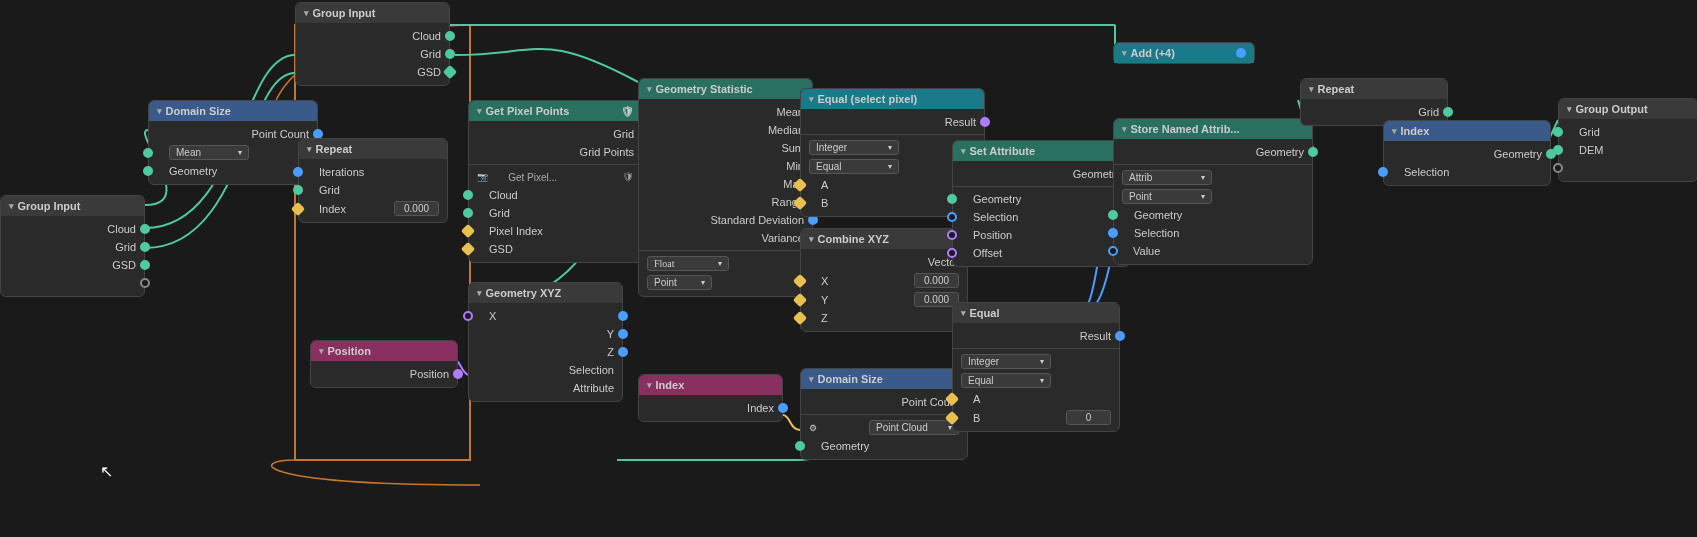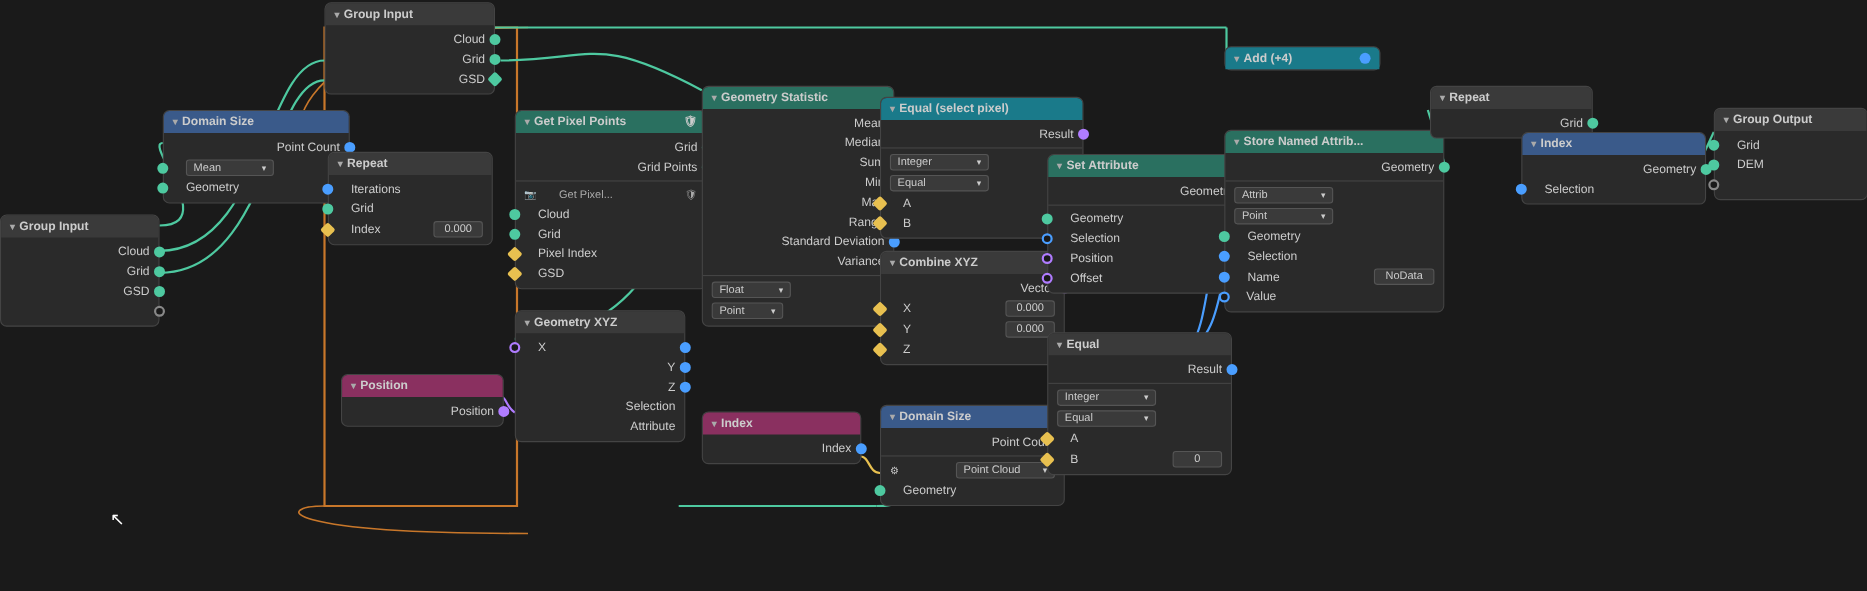--- a/index.html
+++ b/index.html
@@ -354,21 +354,21 @@
       <div class="node-row right">
         <span class="label-right">Standard Deviation</span>
         <span class="socket blue socket-right" style="right:-6px;"></span>
       </div>
       <div class="node-row right">
         <span class="label-right">Variance</span>
         <span class="socket blue socket-right" style="right:-6px;"></span>
       </div>
       <div style="border-top:1px solid #444;margin:3px 0;"></div>
       <div class="node-row">
-        <div class="dropdown" style="width:72px;">
+        <div class="dropdown" style="width:82px;font-family:Liberation Serif, serif;">
           <span>Float</span>
           <span class="arr">▾</span>
         </div>
       </div>
       <div class="node-row">
         <div class="dropdown" style="width:65px;">
           <span>Point</span>
           <span class="arr">▾</span>
         </div>
       </div>
@@ -572,25 +572,20 @@
       </div>
       <div class="node-row">
         <span class="socket green socket-left" style="left:-6px;"></span>
         <span class="label" style="margin-left:12px;">Geometry</span>
       </div>
       <div class="node-row">
         <span class="socket blue socket-left" style="left:-6px;"></span>
         <span class="label" style="margin-left:12px;">Selection</span>
       </div>
       <div class="node-row">
-        <span class="socket blue socket-left" style="left:-6px;"></span>
-        <span class="label" style="margin-left:12px;">Name</span>
-        <span class="input-val" style="width:55px;">NoData</span>
-      </div>
-      <div class="node-row">
         <span class="socket blue-outline socket-left" style="left:-6px;"></span>
         <span class="label" style="margin-left:11px;">Value</span>
       </div>
     </div>
   </div>
 
   <div class="node" style="left:1300px;top:78px;width:148px;">
     <div class="node-header">
       <span class="chevron">▾</span>
       <span>Repeat</span>

